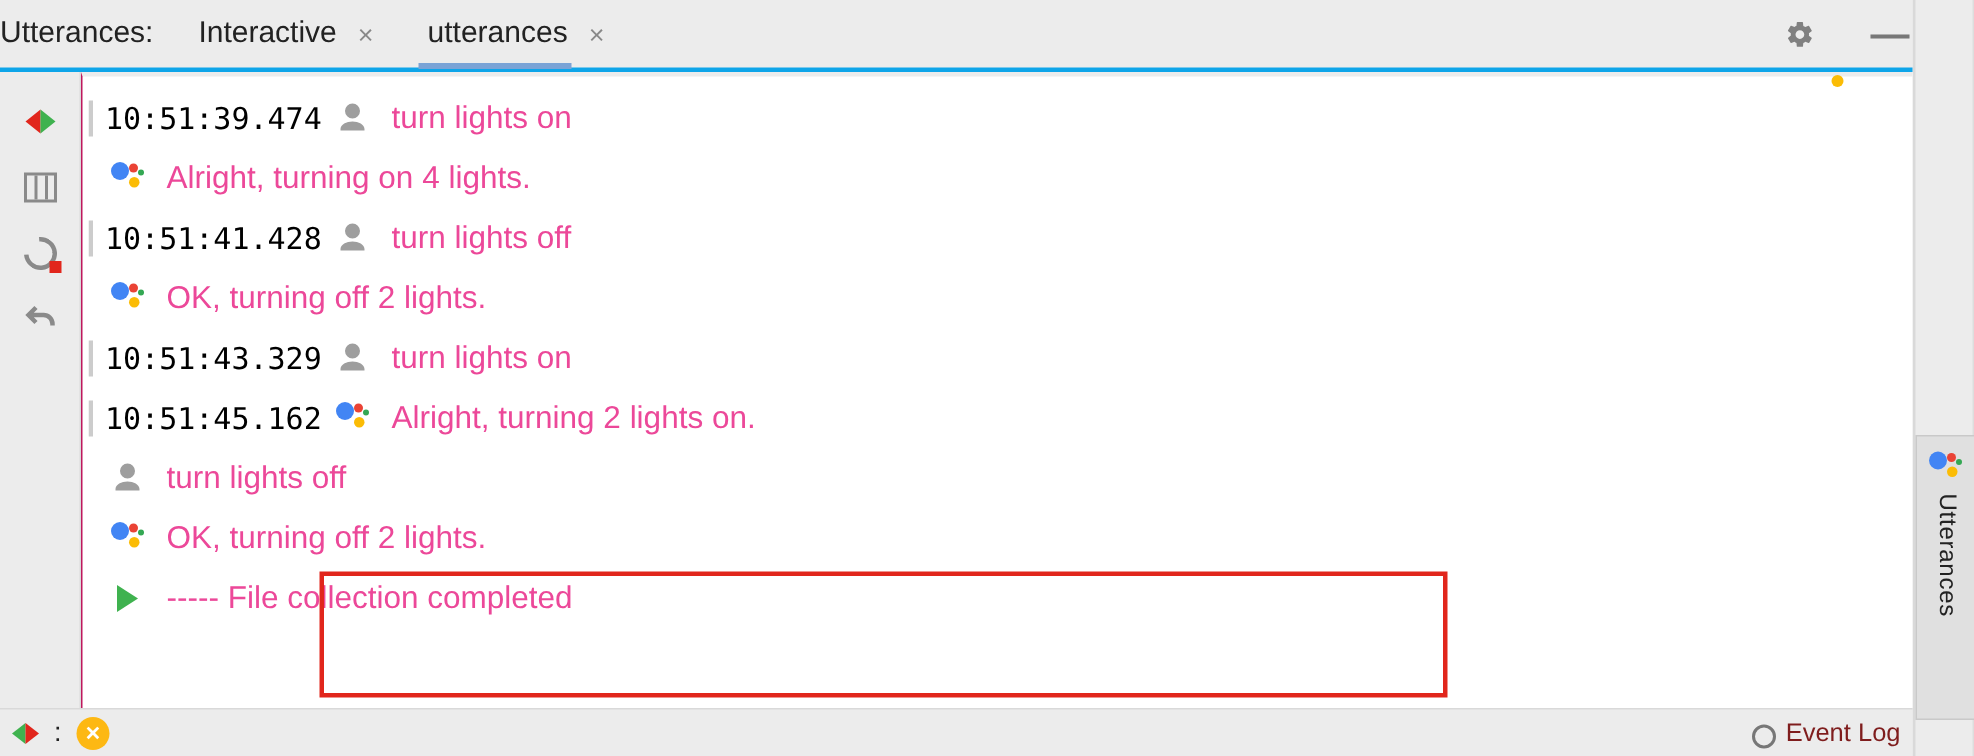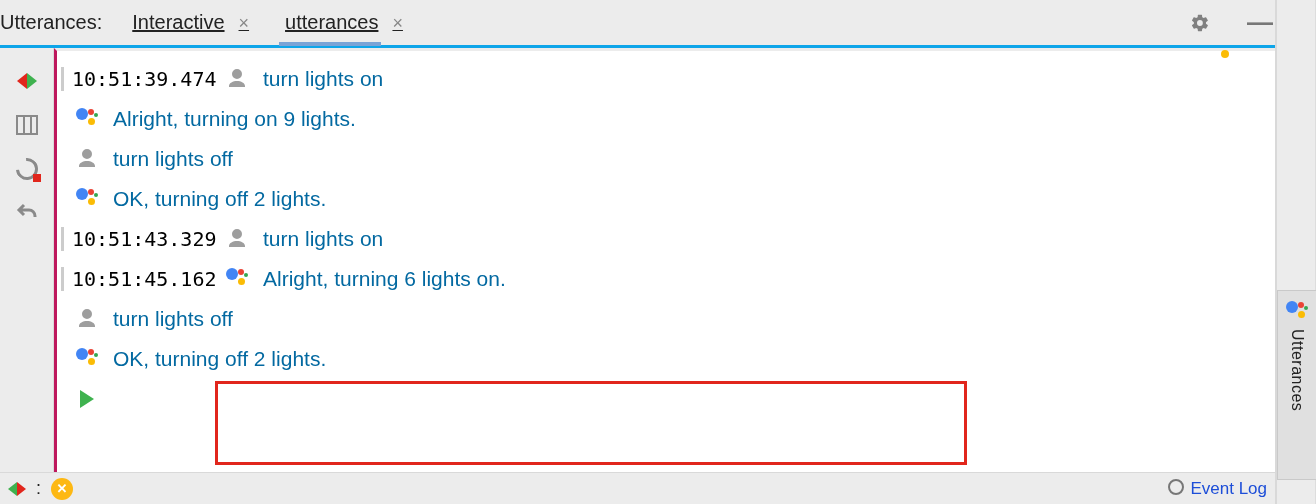--- a/index.html
+++ b/index.html
@@ -44,21 +44,20 @@
     border-bottom: 3px solid #0ea5e9;
     background: #ececec;
     gap: 30px;
   }
   .tabbar .title { font-size: 20px; color: #222; }
   .tabbar .tab {
     display: flex; align-items: center; gap: 8px;
     font-size: 20px; height: 100%;
     position: relative;
     cursor: pointer;
-    text-decoration: underline;
   }
   .tabbar .tab .close {
     font-size: 18px; color: #888; line-height: 1;
     padding: 0 6px;
   }
   .tabbar .tab.active::after {
     content:"";
     position: absolute; left: -6px; right: 28px; bottom: -1px;
     height: 4px; background: #7aa3d6;
   }
@@ -92,21 +91,21 @@
   .ts {
     width: 150px; flex: 0 0 150px;
     font-family: monospace, monospace;
     font-size: 20px;
     color: #000;
     text-align: left;
     padding-left: 8px;
     border-left: 3px solid #ccc;
   }
   .av { width: 52px; flex: 0 0 52px; display:flex; align-items:center; justify-content:center; }
-  .msg { color:#0369a1; }
+  .msg { color:#ec4899; }
   .user-av svg { width: 24px; height: 24px; fill: #9e9e9e; }
   .play-tri {
     width: 0; height: 0;
     border-left: 14px solid #3fb24f;
     border-top: 9px solid transparent;
     border-bottom: 9px solid transparent;
   }
   .check-circ {
     width: 24px; height: 24px; border-radius: 50%; background: #3fb24f;
     display:flex; align-items:center; justify-content:center;
@@ -130,37 +129,37 @@
     font-size: 18px;
   }
   .half-arrows { display:flex; }
   .half-arrows .l { width:0;height:0;border-right:9px solid #3fb24f;border-top:7px solid transparent;border-bottom:7px solid transparent;}
   .half-arrows .r { width:0;height:0;border-left:9px solid #e1261c;border-top:7px solid transparent;border-bottom:7px solid transparent;}
   .statusbar .err {
     width:22px;height:22px;border-radius:50%;background:#fdb813;display:flex;align-items:center;justify-content:center;color:#fff;font-weight:700;
   }
   .statusbar .err::after{content:"✕";font-size:13px;line-height:1;}
   .statusbar .flex { flex:1; }
-  .eventlog { display:flex;align-items:flex-start;gap:6px;color:#1d4ed8;font-size:17px; }
+  .eventlog { display:flex;align-items:flex-end;gap:6px;color:#7f1d1d;font-size:17px; }
   .eventlog .ring{width:16px;height:16px;border:2px solid #777;border-radius:50%;}
   .overflow-top { position:absolute; top:50px; right:46px; width:8px; height:8px; border-radius:50%; background:#fbbc05; }
 
   
   .gi-rerun .l{width:0;height:0;border-right:10px solid #e1261c;border-top:8px solid transparent;border-bottom:8px solid transparent;}
   .gi-rerun .r{width:0;height:0;border-left:10px solid #3fb24f;border-top:8px solid transparent;border-bottom:8px solid transparent;}
   .gi-rerun{display:flex;gap:0;}
   .gi-layout{width:22px;height:20px;border:2px solid #8a8a8a;position:relative;}
   .gi-layout::before,.gi-layout::after{content:"";position:absolute;background:#8a8a8a;}
   .gi-layout::before{left:5px;top:0;bottom:0;width:2px;}
   .gi-layout::after{left:12px;top:0;bottom:0;width:2px;}
   .gi-restart{position:relative;width:24px;height:24px;}
   .gi-restart .arc{width:22px;height:22px;border:3px solid #8a8a8a;border-radius:50%;border-left-color:transparent;transform:rotate(40deg);}
   .gi-restart .sq{position:absolute;right:-1px;bottom:0px;width:8px;height:8px;background:#e1261c;}
   .gi-undo svg{width:24px;height:24px;stroke:#8a8a8a;fill:none;stroke-width:3;}
-  .after-gutter-border{border-left:3px solid #be185d;}
+  .after-gutter-border{border-left:1px solid #be185d;}
   .main-col{position:relative;}
 </style>
 </head>
 <body>
 
 <div class="root">
   <div class="main-col">
     <div class="overflow-top"></div>
 
     <div class="tabbar">
@@ -220,23 +219,24 @@
               </div>
               <div class="log-line">
                 <span class="av">
                   <span class="ga-dots">
                     <span class="d1"></span>
                     <span class="d2"></span>
                     <span class="d3"></span>
                     <span class="d4"></span>
                   </span>
                 </span>
-                <span class="msg">Alright, turning on 9 lights.</span>
-              </div>
-              <div class="log-line">
+                <span class="msg">Alright, turning on 4 lights.</span>
+              </div>
+              <div class="log-line">
+                <span class="ts">10:51:41.428</span>
                 <span class="av user-av">
                   <svg viewBox="0 0 24 24">
                     <path d="M12 12a5 5 0 1 0-5-5 5 5 0 0 0 5 5zm0 2c-4 0-8 2-8 5v1h16v-1c0-3-4-5-8-5z"></path>
                   </svg>
                 </span>
                 <span class="msg">turn lights off</span>
               </div>
               <div class="log-line">
                 <span class="av">
                   <span class="ga-dots">
@@ -260,21 +260,21 @@
               <div class="log-line">
                 <span class="ts">10:51:45.162</span>
                 <span class="av">
                   <span class="ga-dots">
                     <span class="d1"></span>
                     <span class="d2"></span>
                     <span class="d3"></span>
                     <span class="d4"></span>
                   </span>
                 </span>
-                <span class="msg">Alright, turning 6 lights on.</span>
+                <span class="msg">Alright, turning 2 lights on.</span>
               </div>
               <div class="log-line">
                 <span class="av user-av">
                   <svg viewBox="0 0 24 24">
                     <path d="M12 12a5 5 0 1 0-5-5 5 5 0 0 0 5 5zm0 2c-4 0-8 2-8 5v1h16v-1c0-3-4-5-8-5z"></path>
                   </svg>
                 </span>
                 <span class="msg">turn lights off</span>
               </div>
               <div class="log-line">
@@ -285,20 +285,21 @@
                     <span class="d3"></span>
                     <span class="d4"></span>
                   </span>
                 </span>
                 <span class="msg">OK, turning off 2 lights.</span>
               </div>
               <div class="log-line">
                 <span class="av">
                   <span class="play-tri"></span>
                 </span>
+                <span class="msg">----- File collection completed</span>
               </div>
             </div>
           <div class="hl-box" style="left:154px; top:322px; width:752px; height:84px;"></div>
         </div>
       </div>
     </div>
 
     <div class="statusbar">
       <span class="half-arrows">
           <span class="l"></span>

